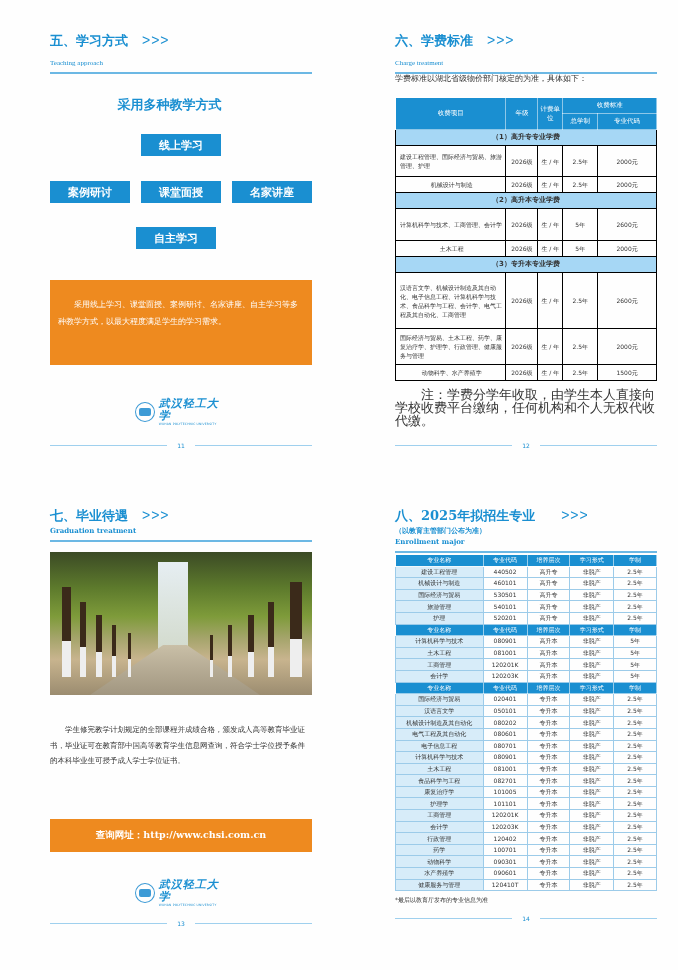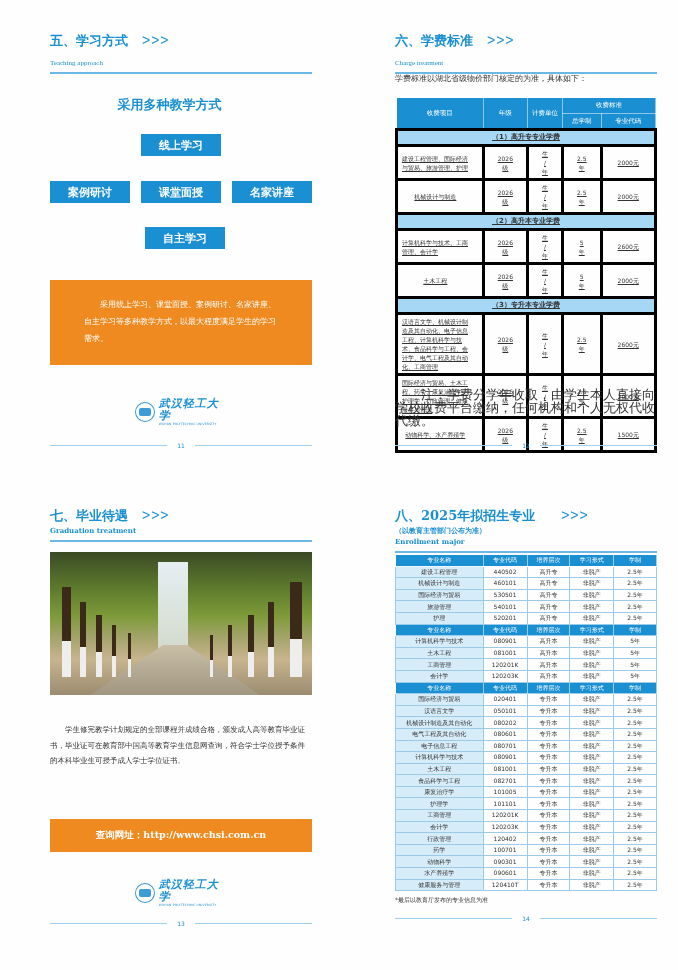--- a/index.html
+++ b/index.html
@@ -21,33 +21,33 @@
 
   .footer { position: absolute; left: 50px; width: 262px; height: 10px; display: flex; align-items: center; }
   .p12 .footer, .p14 .footer { left: 56px; }
   .footer .line { flex: 1; height: 1px; background: #9fd0ee; }
   .footer .num { font-size: 6px; color: #1a8fd1; padding: 0 10px; }
 
   
   .methods-title { position: absolute; top: 96px; left: 0; width: 339px; text-align: center; font-family: "DejaVu Serif", serif; font-weight: bold; color: #1a8fd1; font-size: 13px; }
   .mbtn { position: absolute; width: 80px; height: 22px; background: #1a8fd1; color: #fff; font-family: "DejaVu Serif", serif; font-weight: bold; font-size: 11px; display: flex; align-items: center; justify-content: center; }
   .orange-box { position: absolute; background: #ee8a1f; color: #fff; }
-  .p11 .orange-box { left: 50px; top: 280px; width: 262px; height: 85px; padding: 16px 34px; font-size: 8px; line-height: 17px; text-indent: 2em; }
+  .p11 .orange-box { left: 50px; top: 280px; width: 262px; height: 85px; padding: 16px 8px; font-size: 8px; line-height: 17px; text-indent: 2em; }
   .logo { position: absolute; left: 135px; width: 95px; height: 24px; display: flex; align-items: center; }
   .logo .seal { width: 20px; height: 20px; border-radius: 50%; border: 1.5px solid #3d9bd6; display: flex; align-items: center; justify-content: center; }
   .logo .seal .inner { width: 12px; height: 8px; background: #3d9bd6; border-radius: 2px; }
   .logo .txt { margin-left: 4px; display: flex; flex-direction: column; }
   .logo .cn { font-family: "DejaVu Serif", serif; font-style: italic; font-weight: bold; color: #1a8fd1; font-size: 11px; letter-spacing: 1px; line-height: 12px; }
   .logo .en { font-size: 3px; color: #1a8fd1; letter-spacing: 0.2px; }
 
   
   .intro { position: absolute; left: 56px; top: 73px; width: 262px; text-align: left; font-size: 8px; color: #333; }
   .fee-table { position: absolute; left: 56px; top: 97px; width: 262px; border-collapse: collapse; font-size: 6px; }
   .fee-table th { background: #1a8fd1; color: #fff; font-weight: normal; font-size: 6.5px; border: 1px solid #ffffff80; height: 16px; }
-  .fee-table td { border: 3px solid #000000; text-align: center; color: #333; padding: 2px 13px; line-height: 9px; text-decoration: underline; }
+  .fee-table td { border: 1px solid #000000; text-align: center; color: #333; padding: 2px 2px; line-height: 9px; }
   .fee-table td.item { text-align: left; padding-left: 4px; }
   .fee-table td.item.c { text-align: center; }
   .fee-table tr.grp td { background: #a6d7f5; font-weight: bold; font-size: 7px; color: #333; height: 16px; text-align: center; }
   .note { position: absolute; left: 56px; top: 388px; width: 262px; font-size: 13px; line-height: 13px; color: #333; text-indent: 2em; }
 
   
   .photo { position: absolute; left: 50px; top: 67px; width: 262px; height: 143px; overflow: hidden; background: linear-gradient(180deg, #3b4a25 0%, #5d7a2c 25%, #7e9b3a 45%, #a4a46a 60%, #c8b48e 75%, #9b8c70 100%); }
   .photo .sky { position: absolute; left: 108px; top: 10px; width: 30px; height: 100px; background: linear-gradient(180deg, #e6eef2, #d0d8c8); }
   .photo .road { position: absolute; left: 40px; bottom: 0; width: 170px; height: 50px; background: linear-gradient(180deg, #c9bfa7, #a19680); clip-path: polygon(43% 0, 57% 0, 100% 100%, 0 100%); }
   .photo .trunk { position: absolute; bottom: 18px; width: 6px; background: linear-gradient(180deg, #3b2a1a 60%, #eee 60%); }
@@ -68,21 +68,21 @@
   <div class="sec-head" style="top:32px">
     <div class="sec-title"><span>五、学习方式</span><span class="arrows">&gt;&gt;&gt;</span></div>
     <div class="sec-sub">Teaching approach</div>
     <div class="sec-rule"></div>
   </div>
   <div class="methods-title">采用多种教学方式</div>
   <div class="mbtn" style="left:141px;top:134px">线上学习</div>
   <div class="mbtn" style="left:50px;top:181px">案例研讨</div>
   <div class="mbtn" style="left:141px;top:181px">课堂面授</div>
   <div class="mbtn" style="left:232px;top:181px">名家讲座</div>
-  <div class="mbtn" style="left:145px;top:227px">自主学习</div>
+  <div class="mbtn" style="left:136px;top:227px">自主学习</div>
   <div class="orange-box">采用线上学习、课堂面授、案例研讨、名家讲座、自主学习等多种教学方式，以最大程度满足学生的学习需求。</div>
   <div class="logo" style="top:400px">
     <div class="seal">
         <div class="inner"></div>
       </div>
     <div class="txt">
       <span class="cn">武汉轻工大学</span>
       <span class="en">WUHAN POLYTECHNIC UNIVERSITY</span>
     </div>
   </div>

